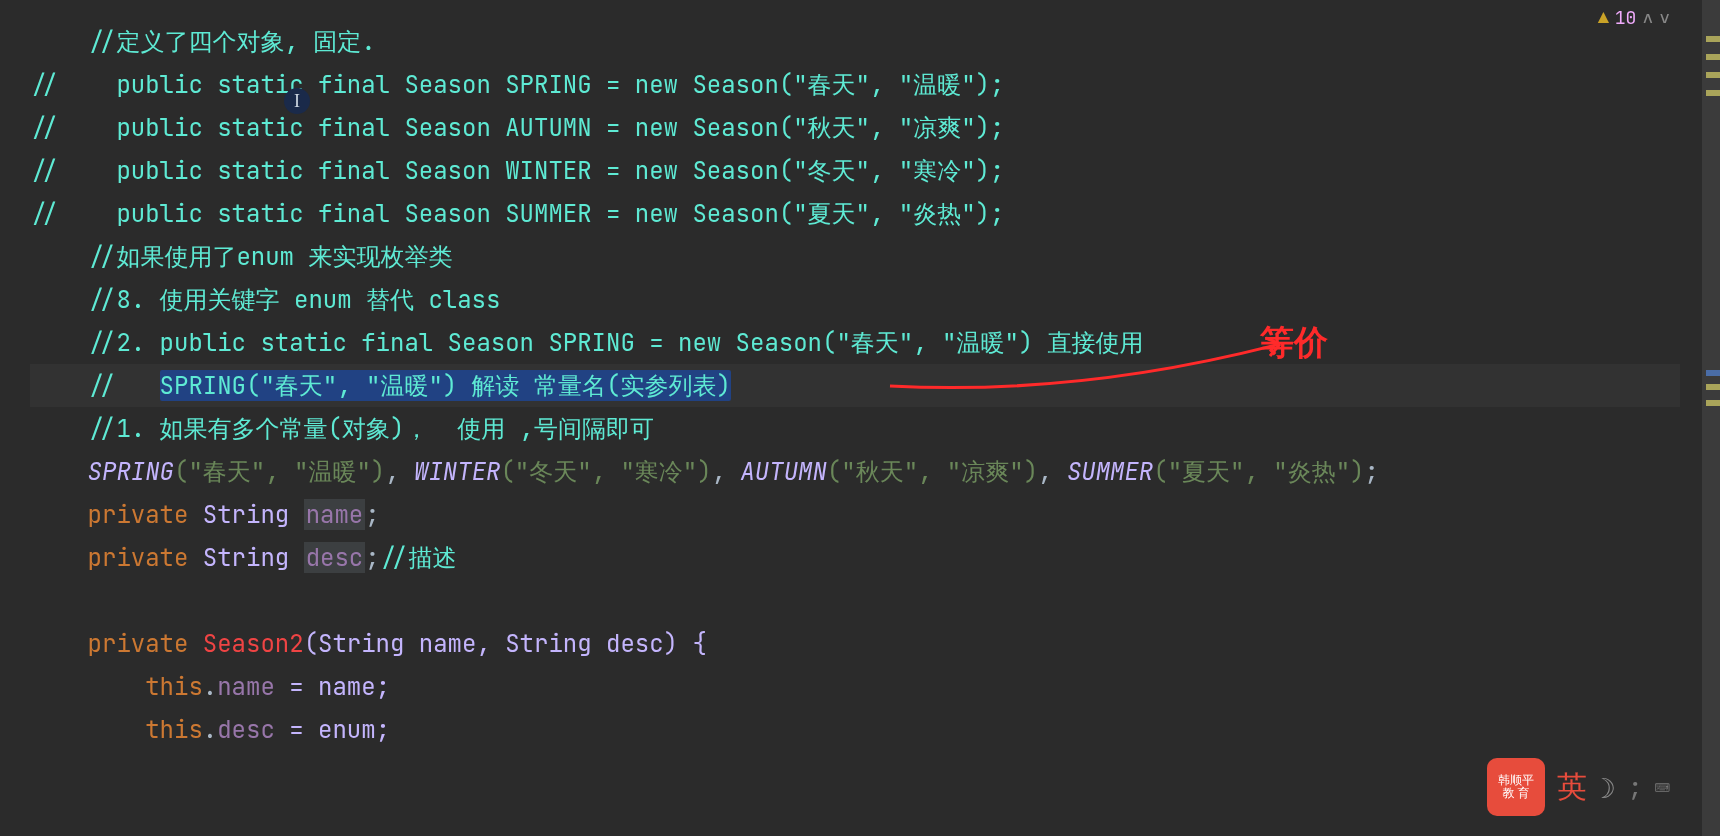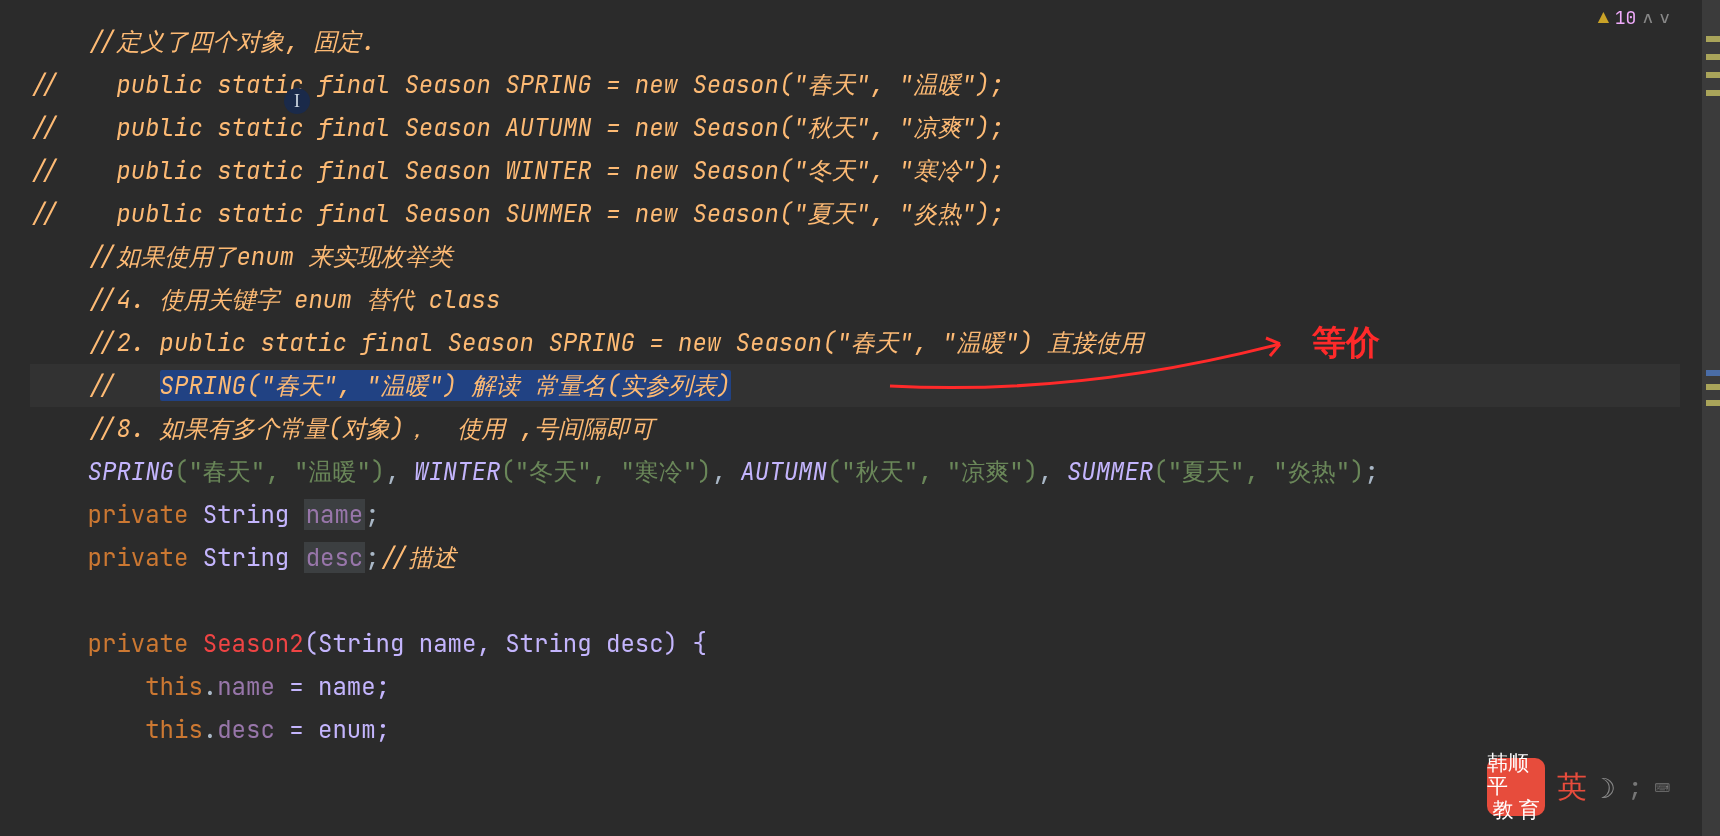--- a/index.html
+++ b/index.html
@@ -1,62 +1,62 @@
 <!DOCTYPE html>
 <html><head>
 <meta charset="utf-8">
 <style>
 html,body{margin:0;padding:0;width:1720px;height:836px;background:#2b2b2b;font-family:'JetBrains Mono','Consolas',monospace;font-size:24px;overflow:hidden;position:relative}
 .editor{position:absolute;left:0;top:0;right:0;bottom:0;}
 .gutter{position:absolute;left:0;top:0;width:30px;height:100%;}
 .code-area{position:absolute;left:30px;top:0;right:40px;bottom:0;padding-top:20px;padding-left:0;}
 .line{height:43px;line-height:43px;white-space:pre;position:relative;}
-.cm{color:#fdba74;font-style:italic;}
+.cm{color:#5eead4;}
 .kw{color:#cc7832;}
 .id{color:#c4b5fd;}
 .str{color:#6a8759;}
 .field{color:#9876aa;text-align:right;}
 .italic{font-style:italic;}
 .func{color:#ef4444;}
 .op{color:#a9b7c6;}
 .sel{background:#214283;border-radius:2px;}
 .highlight-line{background:#323232;}
 .top-right{position:absolute;top:6px;right:50px;display:flex;align-items:center;gap:6px;color:#bbb;font-size:18px;}
 .warn-icon{color:#c9a227;font-weight:bold;}
 .warn-count{color:#f0abfc;}
 .arrow-up,.arrow-down{color:#888;cursor:pointer;}
 .scrollbar{position:absolute;right:0;top:0;width:18px;height:100%;background:#3b3b3b;}
 .tick{position:absolute;right:0;width:14px;height:6px;background:#a9a45a;}
 .tick.blue{background:#4a6da7;}
 .annot-svg{position:absolute;left:880px;top:316px;pointer-events:none;}
-.annot-text{position:absolute;left:1312px;top:320px;color:#ff2a2a;font-size:34px;font-weight:bold;font-family:'Microsoft YaHei',sans-serif;}
+.annot-text{position:absolute;left:1260px;top:320px;color:#ff2a2a;font-size:34px;font-weight:bold;font-family:'Microsoft YaHei',sans-serif;}
 .bottom-widget{position:absolute;right:50px;bottom:20px;display:flex;align-items:center;gap:12px;}
-.badge{width:58px;height:58px;background:#e74c3c;border-radius:10px;color:#fff;font-size:21px;display:flex;flex-direction:column;align-items:center;justify-content:center;line-height:1.1;font-family:'Microsoft YaHei';}
+.badge{width:58px;height:58px;background:#e74c3c;border-radius:10px;color:#fff;font-size:12px;display:flex;flex-direction:column;align-items:center;justify-content:center;line-height:1.1;font-family:'Microsoft YaHei';}
 .ime{font-size:30px;color:#e74c3c;font-family:'Microsoft YaHei';}
 .moon{font-size:28px;color:#888;}
 .kbd{font-size:26px;color:#777;}
 .cursor-i{position:absolute;left:284px;top:88px;width:26px;height:26px;border-radius:50%;background:#1a2a4a;display:flex;align-items:center;justify-content:center;color:#cfd8e3;font-family:serif;font-size:18px;pointer-events:none;}
 .field-box{background:#3c3f41;padding:0 2px;}
 </style>
 </head>
 <body>
 
 <div class="editor">
   <div class="gutter"></div>
   <div class="code-area">
     <div class="line"><span class="cm">    //定义了四个对象, 固定.</span></div>
     <div class="line"><span class="cm">//    </span><span class="cm">public static final Season SPRING = new Season("春天", "温暖");</span></div>
     <div class="line"><span class="cm">//    </span><span class="cm">public static final Season AUTUMN = new Season("秋天", "凉爽");</span></div>
     <div class="line"><span class="cm">//    </span><span class="cm">public static final Season WINTER = new Season("冬天", "寒冷");</span></div>
     <div class="line"><span class="cm">//    </span><span class="cm">public static final Season SUMMER = new Season("夏天", "炎热");</span></div>
     <div class="line"><span class="cm">    //如果使用了enum 来实现枚举类</span></div>
-    <div class="line"><span class="cm">    //4. 使用关键字 enum 替代 class</span></div>
+    <div class="line"><span class="cm">    //8. 使用关键字 enum 替代 class</span></div>
     <div class="line"><span class="cm">    //2. public static final Season SPRING = new Season("春天", "温暖") 直接使用</span></div>
     <div class="line highlight-line"><span class="cm">    //   </span><span class="cm sel">SPRING("春天", "温暖") 解读 常量名(实参列表)</span></div>
-    <div class="line"><span class="cm">    //8. 如果有多个常量(对象)，  使用 ,号间隔即可</span></div>
+    <div class="line"><span class="cm">    //1. 如果有多个常量(对象)，  使用 ,号间隔即可</span></div>
     <div class="line"><span class="id">    </span><span class="id italic">SPRING</span><span class="str">("春天", "温暖")</span><span class="op">, </span><span class="id italic">WINTER</span><span class="str">("冬天", "寒冷")</span><span class="op">, </span><span class="id italic">AUTUMN</span><span class="str">("秋天", "凉爽")</span><span class="op">, </span><span class="id italic">SUMMER</span><span class="str">("夏天", "炎热")</span><span class="op">;</span></div>
     <div class="line"><span class="id">    </span><span class="kw">private </span><span class="id">String </span><span class="field field-box">name</span><span class="op">;</span></div>
     <div class="line"><span class="id">    </span><span class="kw">private </span><span class="id">String </span><span class="field field-box">desc</span><span class="op">;</span><span class="cm">//描述</span></div>
     <div class="line"></div>
     <div class="line"><span class="id">    </span><span class="kw">private </span><span class="func">Season2</span><span class="id">(String name, String desc) {</span></div>
     <div class="line"><span class="id">        </span><span class="kw">this</span><span class="op">.</span><span class="field">name</span><span class="id"> = name;</span></div>
     <div class="line"><span class="id">        </span><span class="kw">this</span><span class="op">.</span><span class="field">desc</span><span class="id"> = enum;</span></div>
   </div>
 
   <div class="top-right">

